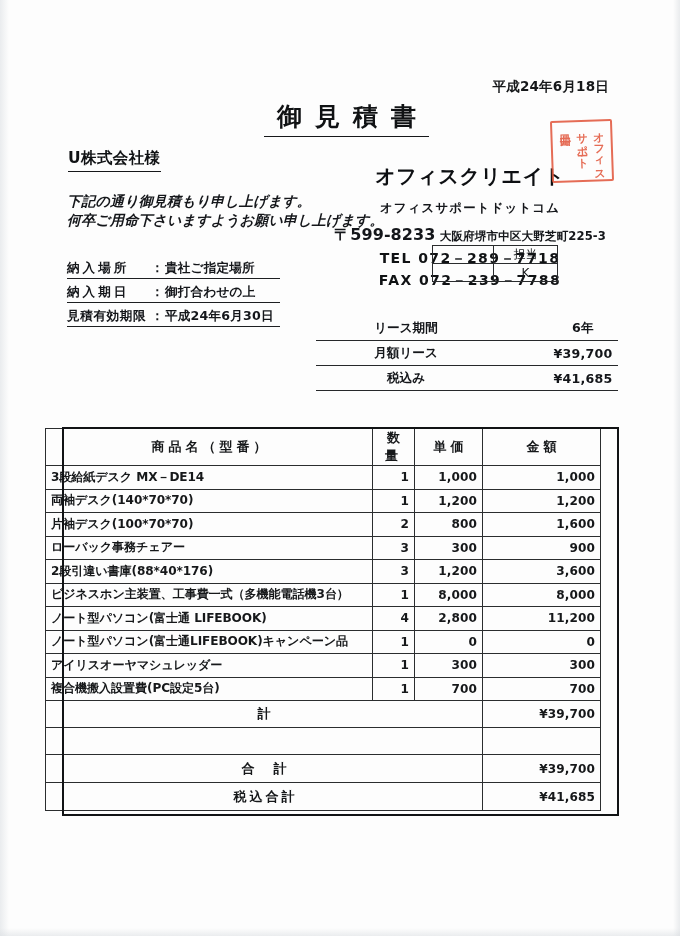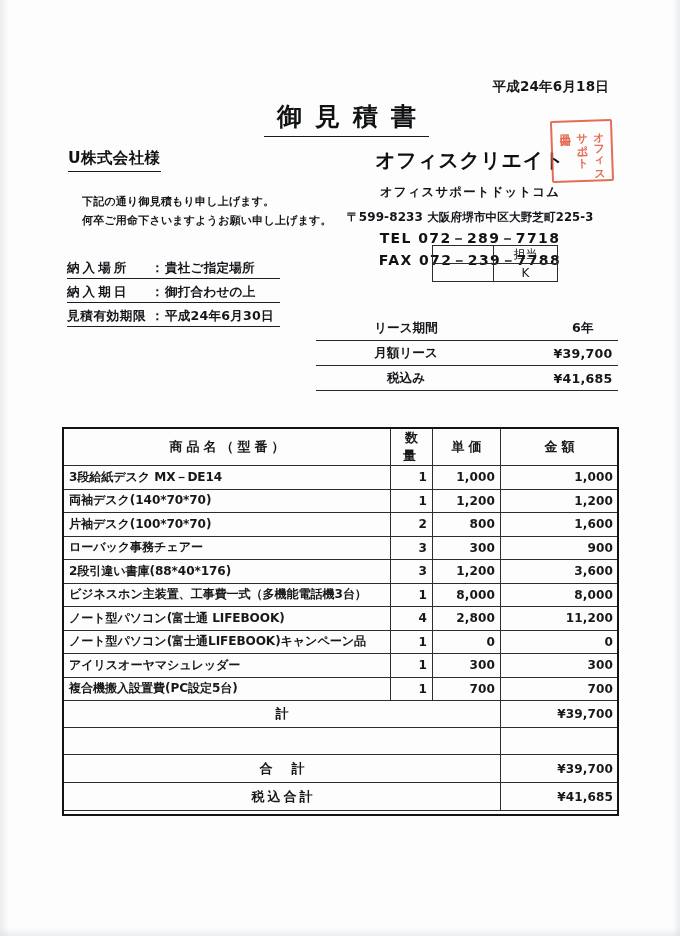--- a/index.html
+++ b/index.html
@@ -60,56 +60,58 @@
     left: 68px; top: 148px;
     font-size: 15.5px;
     font-weight: 700;
     letter-spacing: 0.4px;
     border-bottom: 1.5px solid #16181a;
     padding-bottom: 2px;
     color: #101214;
   }
   #greeting {
     position: absolute;
-    left: 82px; top: 192px;
-    font-size: 11px;
+    left: 67px; top: 192px;
+    font-size: 14px;
     font-weight: 700;
     line-height: 19px;
     letter-spacing: 0.2px;
     color: #14161a;
+    font-style: italic;
   }
 
   
   #company-block {
     position: absolute;
     left: 330px; top: 147px;
     width: 280px;
     text-align: center;
   }
   #company-name {
     font-size: 20px;
     font-weight: 700;
     letter-spacing: 0.6px;
     color: #0d0f12;
+    margin-top: 16px;
   }
   #company-sub {
     margin-top: 10px;
     font-size: 12.4px;
     font-weight: 700;
     letter-spacing: 1.2px;
     color: #14161a;
   }
   #company-addr {
     margin-top: 8px;
     font-size: 11.6px;
     font-weight: 600;
     letter-spacing: 0.1px;
     color: #14161a;
   }
-  #company-addr .zip { font-size: 12px; margin-top: 34px; }
+  #company-addr .zip { font-size: 16px; margin-top: 34px; }
   #company-tel, #company-fax {
     margin-top: 4px;
     font-size: 14px;
     font-weight: 600;
     letter-spacing: 1.4px;
     color: #101214;
   }
 
   
   #stamp {
@@ -202,21 +204,21 @@
   }
   #lease-table td.lease-value {
     text-align: center;
     font-weight: 600;
     letter-spacing: 0.2px;
   }
 
   
   #items-table {
     position: absolute;
-    left: 63px; top: 428px;
+    left: 45px; top: 428px;
     width: 555px;
     border-collapse: collapse;
     table-layout: fixed;
     padding-left: 44px;
   }
   #items-table td, #items-table th {
     border: 1.1px solid #2b2d2f;
     padding: 0 5px;
     font-size: 12.1px;
     font-weight: 600;

